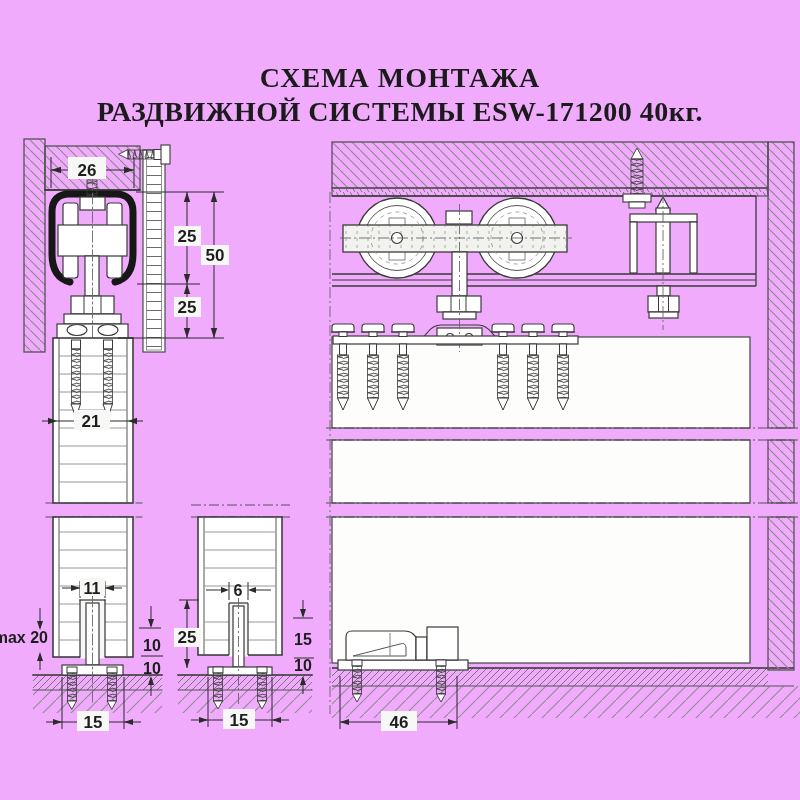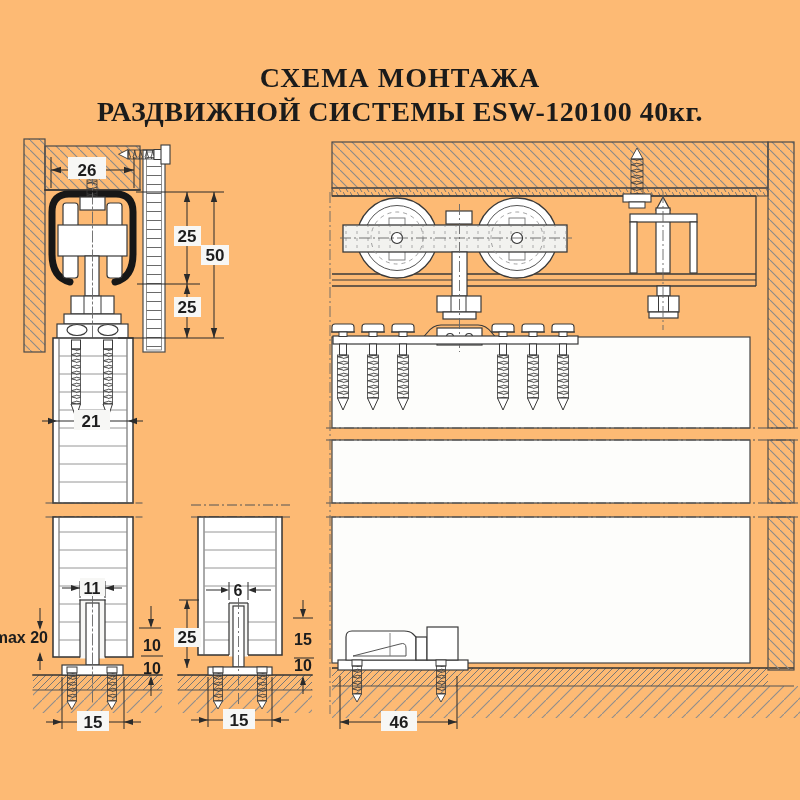--- a/index.html
+++ b/index.html
@@ -1,33 +1,33 @@
 <!DOCTYPE html>
 <html><head>
 <meta charset="utf-8">
 <style>
   html,body{margin:0;padding:0;background:#e8e8e6;}
-  .page{position:relative;width:800px;height:800px;background:#fdba74;overflow:hidden;
+  .page{position:relative;width:800px;height:800px;background:#f0abfc;overflow:hidden;
         font-family:"Liberation Sans",sans-serif;}
   .title{position:absolute;left:0;top:62px;width:800px;text-align:center;
          font-family:"Liberation Serif",serif;font-weight:bold;color:#1b1b1b;}
   .title .l1{font-size:28px;letter-spacing:1px;}
   .title .l2{font-size:28px;letter-spacing:0.5px;margin-top:2px;}
   svg{position:absolute;left:0;top:0;}
   svg text{font-family:"Liberation Sans",sans-serif;font-weight:bold;fill:#1d1d1d;}
   .dim{font-size:17px;}
   .dimsm{font-size:16px;}
 </style>
 </head>
 <body>
 
 <div class="page">
   <div class="title">
     <div class="l1">СХЕМА МОНТАЖА</div>
-    <div class="l2">РАЗДВИЖНОЙ СИСТЕМЫ ESW-120100 40кг.</div>
+    <div class="l2">РАЗДВИЖНОЙ СИСТЕМЫ ESW-171200 40кг.</div>
   </div>
 
   <svg width="800" height="800" viewBox="0 0 800 800">
     <defs>
       <pattern id="whatch" width="10" height="10" patternUnits="userSpaceOnUse">
         <path d="M-2,-2 L12,12" stroke="#8a8a8a" stroke-width="1.1"></path>
       </pattern>
       <pattern id="fdense" width="7" height="7" patternUnits="userSpaceOnUse">
         <path d="M-1,8 L8,-1" stroke="#777" stroke-width="1"></path>
       </pattern>

